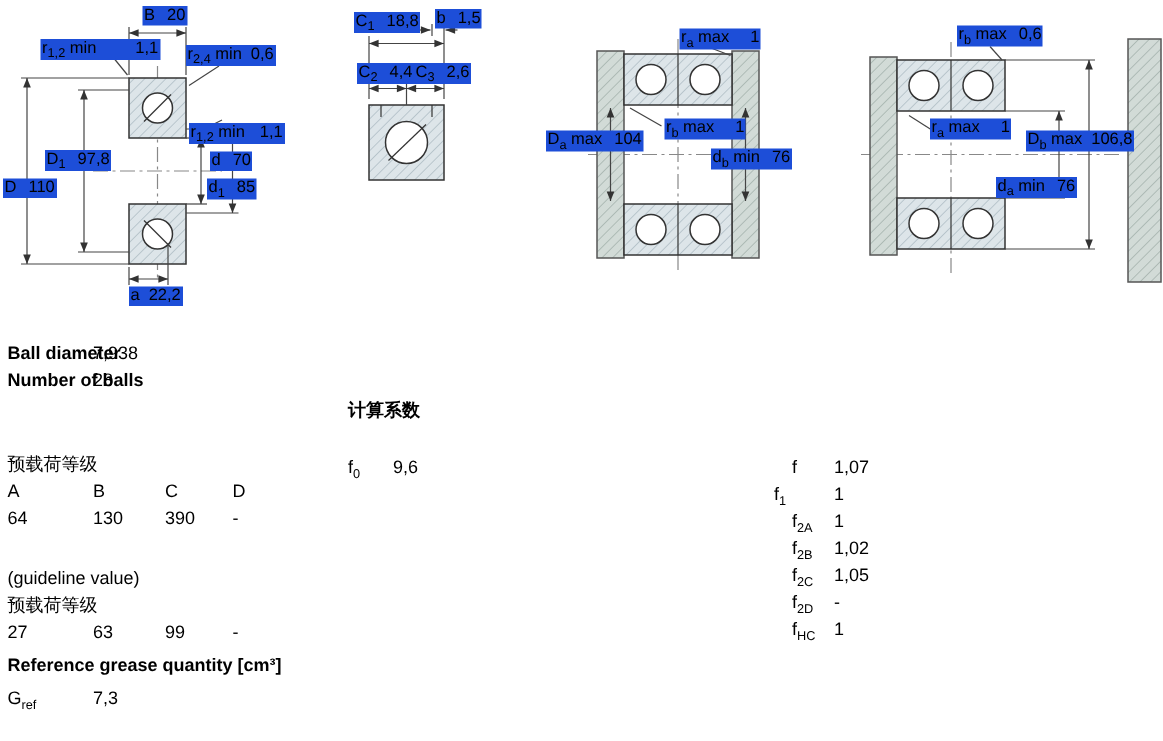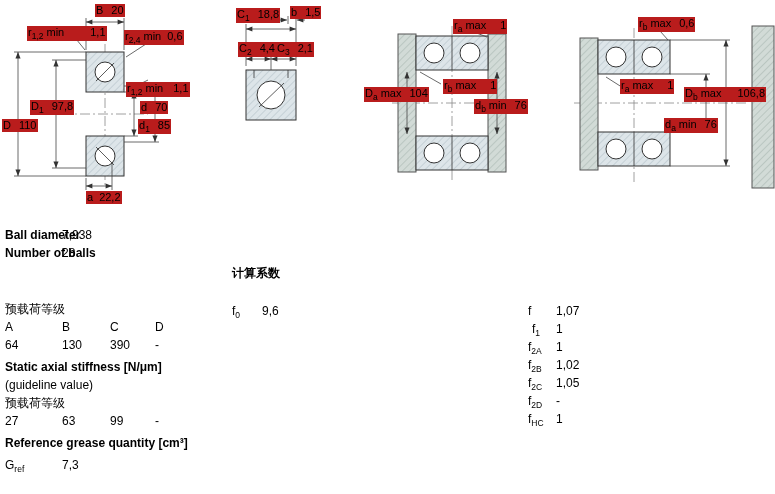--- a/index.html
+++ b/index.html
@@ -3,21 +3,21 @@
 <meta charset="utf-8">
 <style>
   *{margin:0;padding:0;box-sizing:border-box}
   html,body{width:775px;height:494px;background:#fff;overflow:hidden;
     font-family:"Liberation Sans","DejaVu Sans",sans-serif;color:#000}
   #page{position:relative;width:775px;height:494px}
   svg{position:absolute;left:0;top:0}
   .t{position:absolute;font-size:12px;line-height:14px;white-space:nowrap}
   .bold{font-weight:bold}
   .dim{position:absolute;font-size:11px;line-height:13px;white-space:nowrap;
-       background:#b91c1c;padding:0 1px}
+       background:#1d4ed8;padding:0 1px}
   .dim sub,.t sub{font-size:8.5px;line-height:1}
   sub:empty,.sfx:empty{display:none}
   .sfx{margin-left:3px}
   .val{margin-left:8px}
   .row4{position:absolute;display:grid;grid-template-columns:57px 48px 45px 40px;
         font-size:12px;line-height:14px}
   .dl{stroke:#444;stroke-width:0.8;fill:none}
   .cl{stroke:#888;stroke-width:0.8;stroke-dasharray:10 3 2 3;fill:none}
   .ol{stroke:#333;stroke-width:1}
 </style>
@@ -151,30 +151,30 @@
   <div class="dim" style="left:126px;top:82px"><span>r</span><sub>1,2</sub><span class="sfx">min</span><span class="val" style="margin-left:10px">1,1</span></div>
   <div class="dim" style="left:30px;top:100px"><span>D</span><sub>1</sub><span class="val">97,8</span></div>
   <div class="dim" style="left:140px;top:101px"><span>d</span><span class="val">70</span></div>
   <div class="dim" style="left:138px;top:119px"><span>d</span><sub>1</sub><span class="val">85</span></div>
   <div class="dim" style="left:2px;top:119px"><span>D</span><span class="val">110</span></div>
   <div class="dim" style="left:86px;top:191px"><span>a</span><span class="val" style="margin-left:6px">22,2</span></div>
 
   <div class="dim" style="left:236px;top:8px"><span>C</span><sub>1</sub><span class="val">18,8</span></div>
   <div class="dim" style="left:290px;top:6px"><span>b</span><span class="val">1,5</span></div>
   <div class="dim" style="left:238px;top:42px"><span>C</span><sub>2</sub><span class="val">4,4</span></div>
-  <div class="dim" style="left:276px;top:42px"><span>C</span><sub>3</sub><span class="val">2,1</span></div>
+  <div class="dim" style="left:276px;top:42px"><span>C</span><sub>3</sub><span class="val">2,6</span></div>
 
   <div class="dim" style="left:453px;top:19px"><span>r</span><sub>a</sub><span class="sfx">max</span><span class="val" style="margin-left:14px">1</span></div>
   <div class="dim" style="left:364px;top:87px"><span>D</span><sub>a</sub><span class="sfx">max</span><span class="val">104</span></div>
   <div class="dim" style="left:443px;top:79px"><span>r</span><sub>b</sub><span class="sfx">max</span><span class="val" style="margin-left:14px">1</span></div>
   <div class="dim" style="left:474px;top:99px"><span>d</span><sub>b</sub><span class="sfx">min</span><span class="val">76</span></div>
 
   <div class="dim" style="left:638px;top:17px"><span>r</span><sub>b</sub><span class="sfx">max</span><span class="val">0,6</span></div>
   <div class="dim" style="left:620px;top:79px"><span>r</span><sub>a</sub><span class="sfx">max</span><span class="val" style="margin-left:14px">1</span></div>
-  <div class="dim" style="left:684px;top:87px"><span>D</span><sub>b</sub><span class="sfx">max</span><span class="val" style="margin-left:16px">106,8</span></div>
+  <div class="dim" style="left:684px;top:87px"><span>D</span><sub>b</sub><span class="sfx">max</span><span class="val" style="margin-left:6px">106,8</span></div>
   <div class="dim" style="left:664px;top:118px"><span>d</span><sub>a</sub><span class="sfx">min</span><span class="val">76</span></div>
 
   <div class="t bold" style="left:5px;top:228px">Ball diameter</div>
   <div class="t" style="left:62px;top:228px">7,938</div>
   <div class="t bold" style="left:5px;top:246px">Number of balls</div>
   <div class="t" style="left:62px;top:246px">28</div>
 
   <div class="t" style="left:5px;top:302px">预载荷等级</div>
   <div class="row4" style="left:5px;top:320px">
     <span>A</span>
@@ -182,21 +182,20 @@
       <span>C</span>
       <span>D</span>
   </div>
   <div class="row4" style="left:5px;top:338px">
     <span>64</span>
       <span>130</span>
       <span>390</span>
       <span>-</span>
   </div>
 
-  <div class="t bold" style="left:5px;top:360px">Static axial stiffness [N/μm]</div>
   <div class="t" style="left:5px;top:378px">(guideline value)</div>
   <div class="t" style="left:5px;top:396px">预载荷等级</div>
   <div class="row4" style="left:5px;top:414px">
     <span>27</span>
       <span>63</span>
       <span>99</span>
       <span>-</span>
   </div>
 
   <div class="t bold" style="left:5px;top:436px">Reference grease quantity [cm³]</div>
@@ -204,21 +203,21 @@
   <div class="t" style="left:62px;top:458px">7,3</div>
 
   <div class="t bold" style="left:232px;top:266px">计算系数</div>
   <div class="t" style="left:232px;top:304px"><span>f</span><sub>0</sub></div>
   <div class="t" style="left:262px;top:304px">9,6</div>
 
 
   <div class="t" style="left:528px;top:304px"><span>f</span></div>
   <div class="t" style="left:556px;top:304px">1,07</div>
 
-  <div class="t" style="left:532px;top:322px"><span>f</span><sub>1</sub></div>
+  <div class="t" style="left:516px;top:322px"><span>f</span><sub>1</sub></div>
   <div class="t" style="left:556px;top:322px">1</div>
 
   <div class="t" style="left:528px;top:340px"><span>f</span><sub>2A</sub></div>
   <div class="t" style="left:556px;top:340px">1</div>
 
   <div class="t" style="left:528px;top:358px"><span>f</span><sub>2B</sub></div>
   <div class="t" style="left:556px;top:358px">1,02</div>
 
   <div class="t" style="left:528px;top:376px"><span>f</span><sub>2C</sub></div>
   <div class="t" style="left:556px;top:376px">1,05</div>

